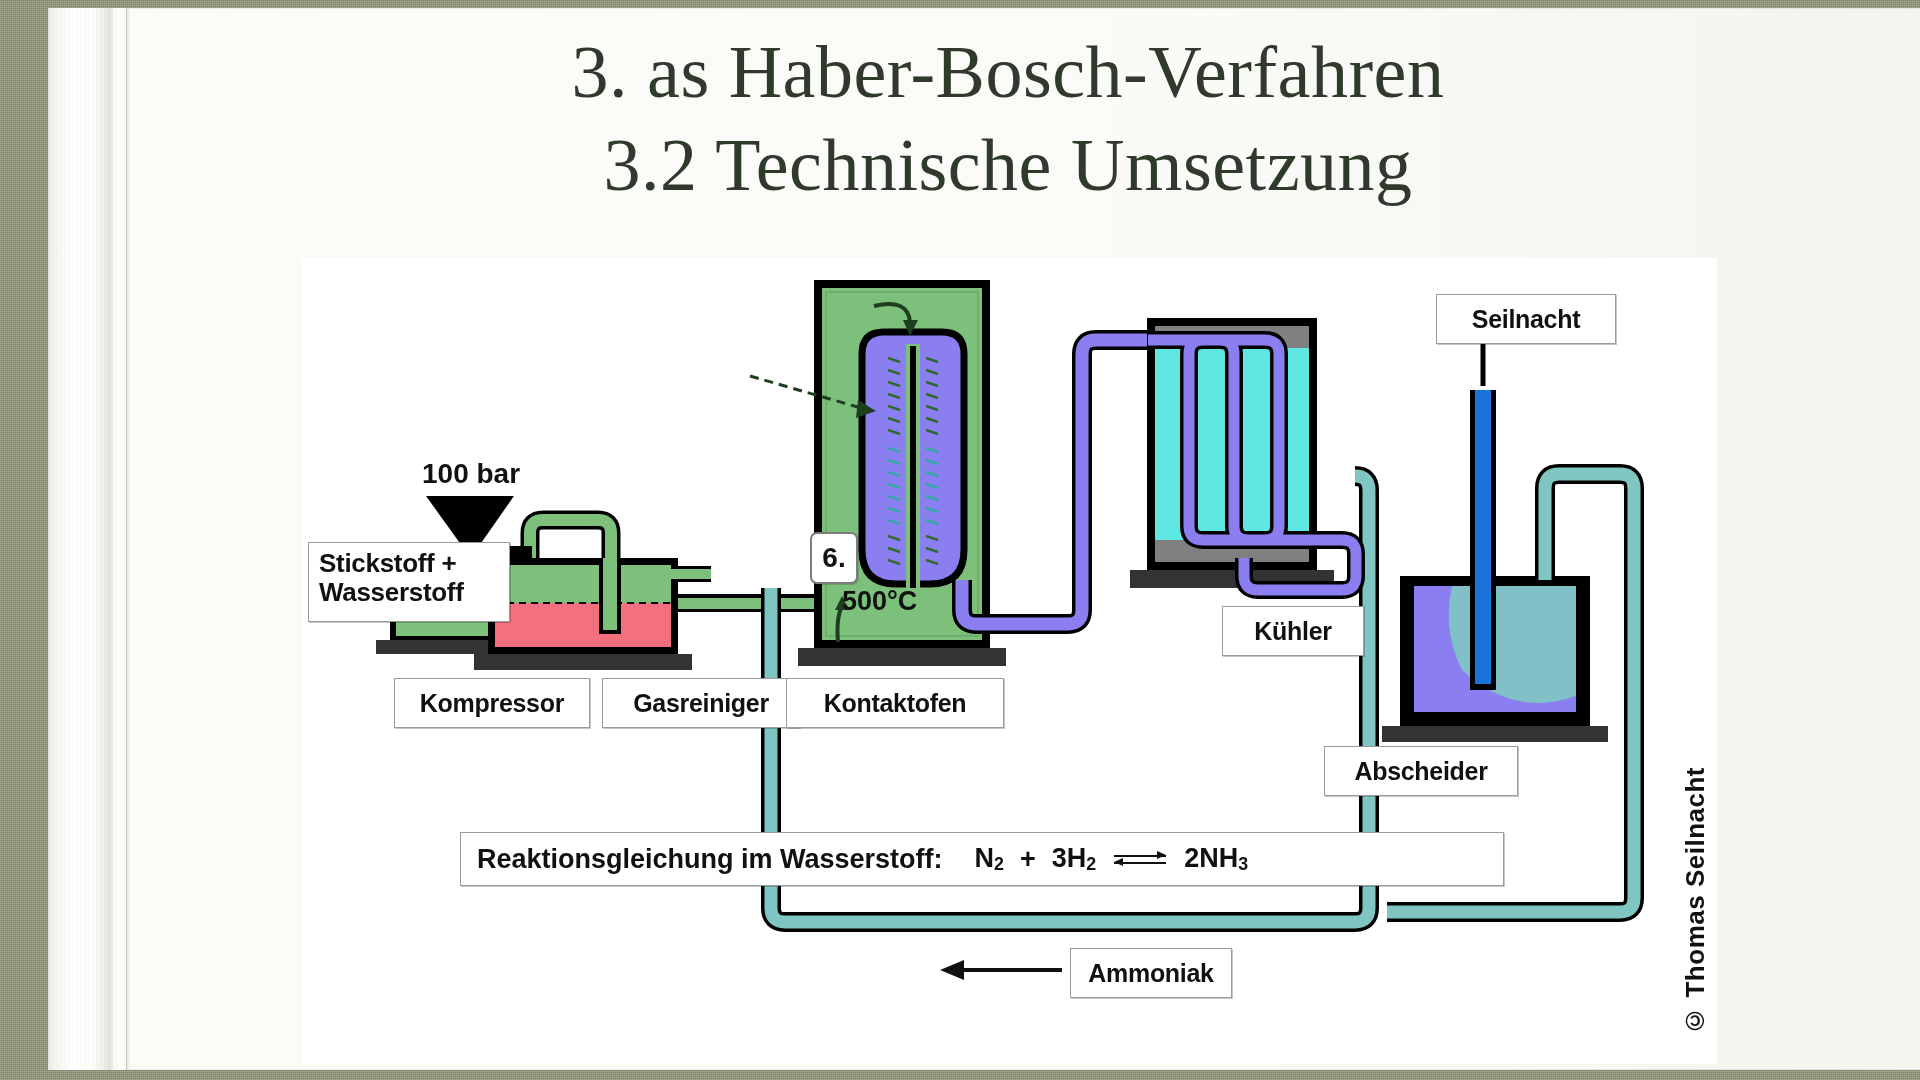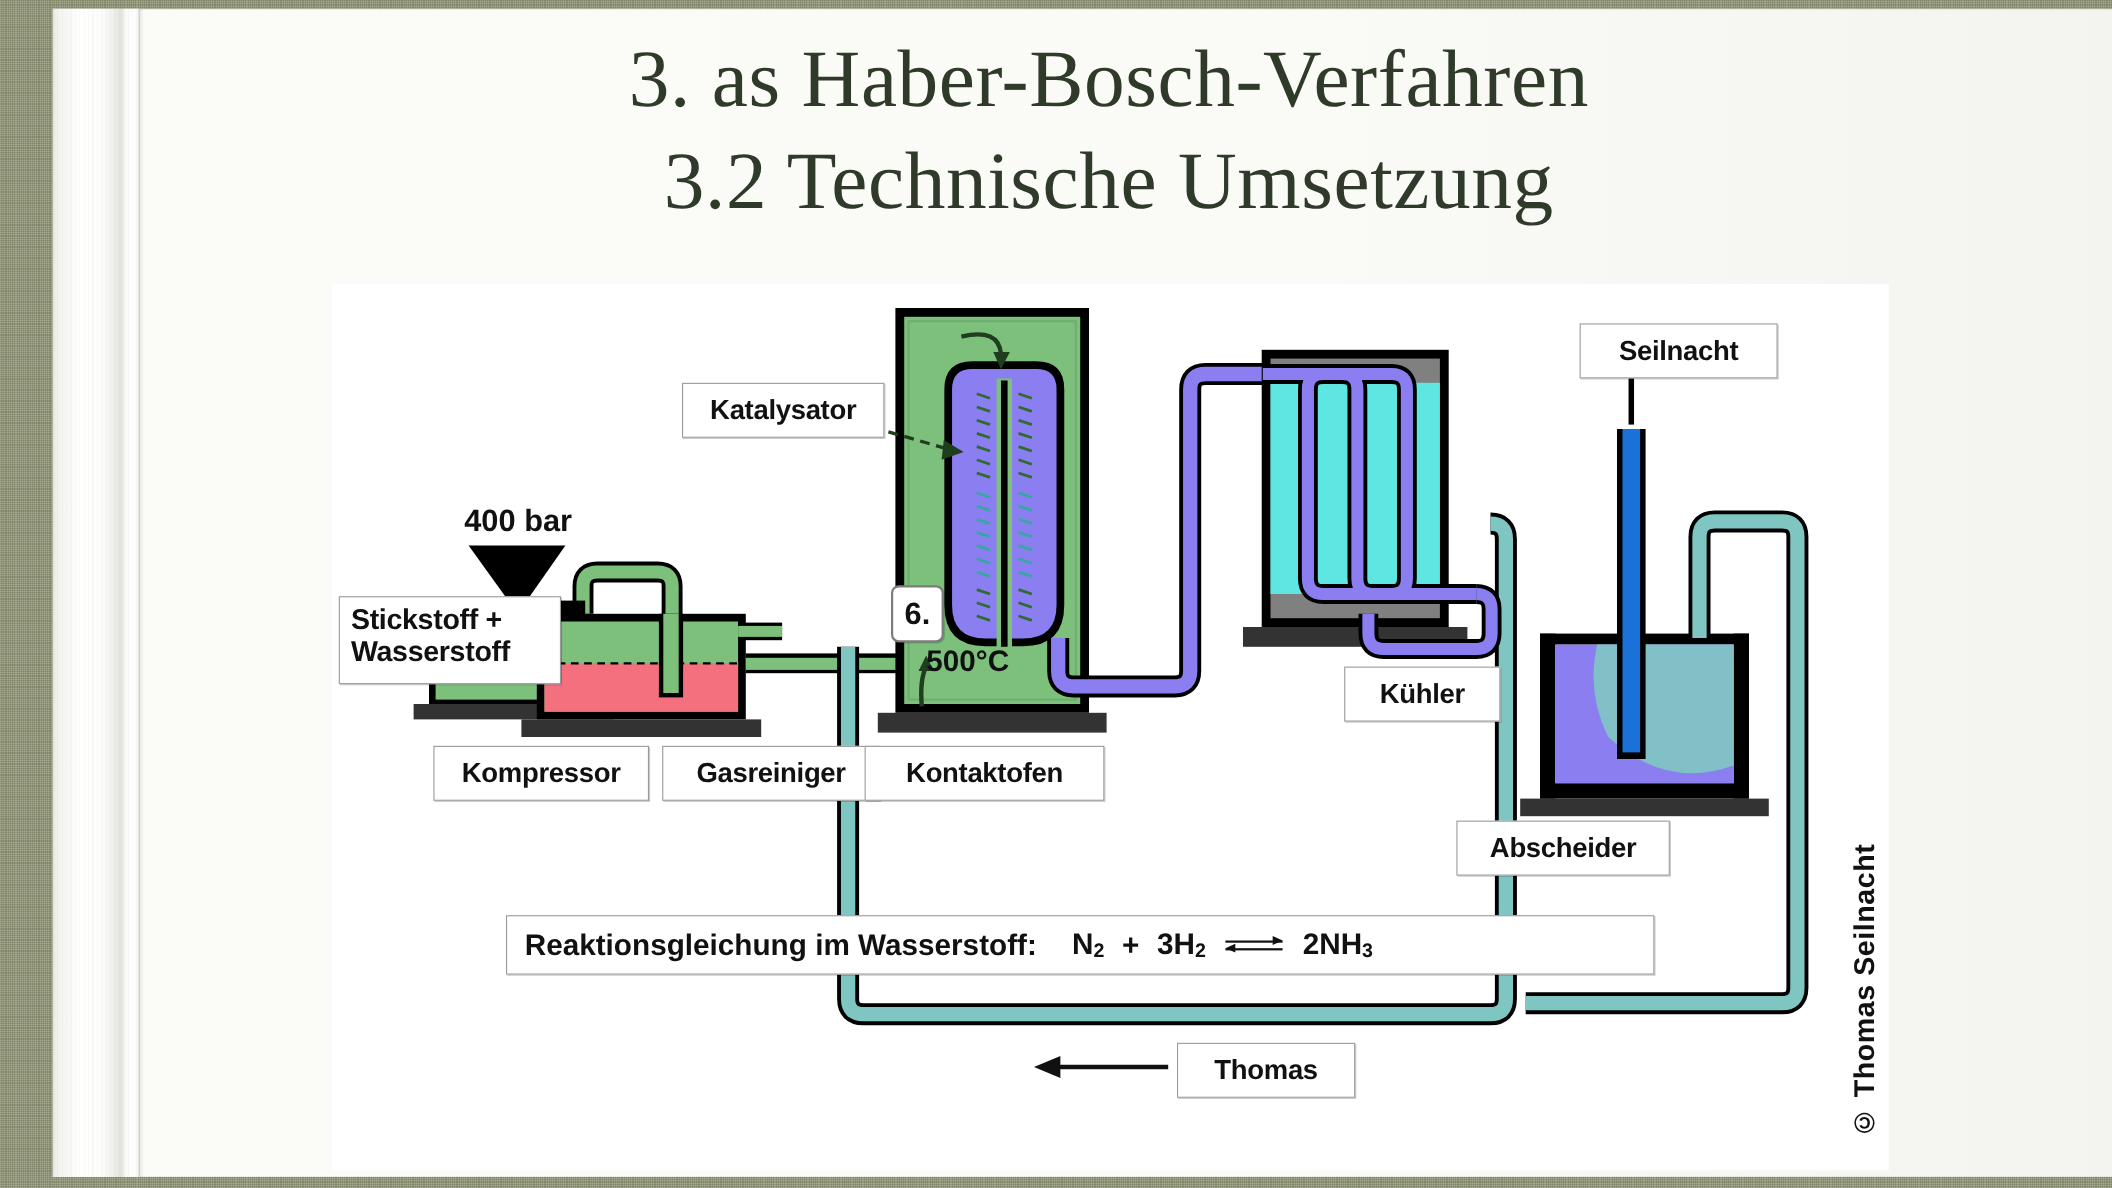--- a/index.html
+++ b/index.html
@@ -315,41 +315,40 @@
           <line x1="760" y1="712" x2="660" y2="712" stroke="#111" stroke-width="4"></line>
           <polygon points="662,702 662,722 638,712" fill="#111"></polygon>
         </g>
       </svg>
 
       <div class="lbl two" style="left:6px;top:284px;width:180px;height:66px;font-size:26px;">
         <span>Stickstoff +</span><br>
         <span>Wasserstoff</span>
       </div>
 
-      <div style="position:absolute;left:120px;top:200px;font-weight:bold;font-size:28px;color:#111;">400 bar</div>
-
-      <div class="lbl" style="left:318px;top:90px;width:182px;height:48px;">Katalysator</div>
+      <div style="position:absolute;left:120px;top:200px;font-weight:bold;font-size:28px;color:#111;">100 bar</div>
+
 
       <div class="num" style="left:508px;top:274px;width:44px;height:48px;">6.</div>
 
       <div style="position:absolute;left:540px;top:328px;font-weight:bold;font-size:27px;color:#111;">500°C</div>
 
       <div class="lbl" style="left:1134px;top:36px;width:178px;height:48px;">Seilnacht</div>
 
       <div class="lbl" style="left:920px;top:348px;width:140px;height:48px;">Kühler</div>
 
       <div class="lbl" style="left:300px;top:420px;width:196px;height:48px;">Gasreiniger</div>
 
       <div class="lbl" style="left:92px;top:420px;width:194px;height:48px;">Kompressor</div>
 
       <div class="lbl" style="left:484px;top:420px;width:216px;height:48px;">Kontaktofen</div>
 
       <div class="lbl" style="left:1022px;top:488px;width:192px;height:48px;">Abscheider</div>
 
-      <div class="lbl" style="left:768px;top:690px;width:160px;height:48px;">Thomas</div>
+      <div class="lbl" style="left:768px;top:690px;width:160px;height:48px;">Ammoniak</div>
 
       <div class="eqbox" style="left:158px;top:574px;width:1010px;height:52px;">
         <span>Reaktionsgleichung im Wasserstoff:</span>
         <span class="sp"></span>
           <span class="sp"></span>
         <span><span>N</span><sub>2</sub></span>
         <span class="sp"></span>
         <span>+</span>
         <span class="sp"></span>
         <span><span>3</span><span>H</span><sub>2</sub></span>

